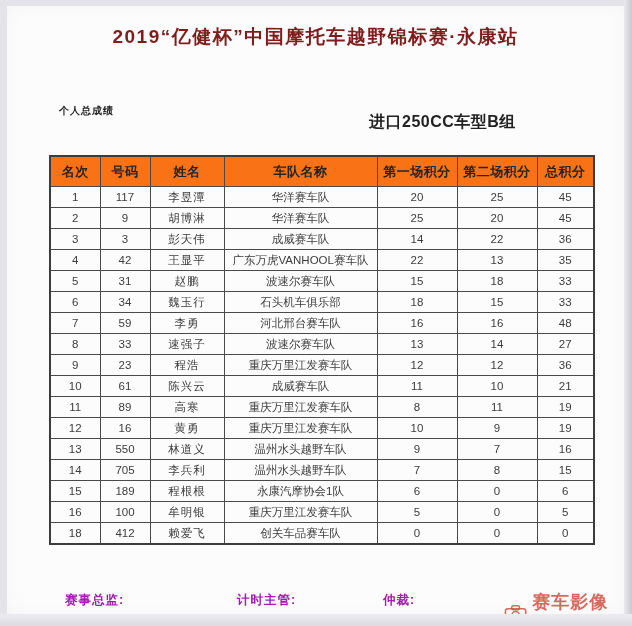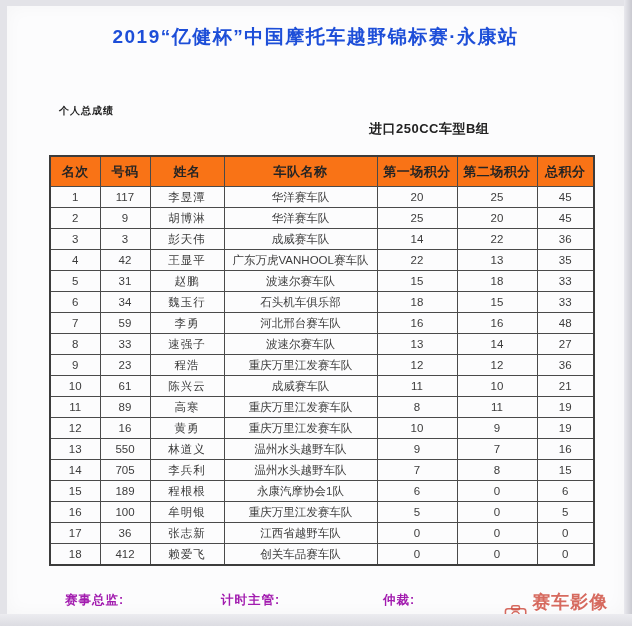--- a/index.html
+++ b/index.html
@@ -11,31 +11,31 @@
   }
   .canvas{position:absolute;inset:0;}
   .page{
     position:absolute;left:7px;top:6px;width:617px;height:608px;
     background:#fcfcfd;
     box-shadow:inset 0 0 18px rgba(0,0,0,0.03);
   }
   .page-title{
     position:absolute;left:0;top:18px;width:100%;
     text-align:center;margin:0;
-    font-size:19px;font-weight:bold;color:#1d4ed8;
+    font-size:19px;font-weight:bold;color:#7f1d1d;
     letter-spacing:1.5px;
   }
   .sub-row{position:absolute;left:0;top:98px;width:100%;height:20px;}
   .sub-left{
     position:absolute;left:52px;top:0;
     font-size:10px;font-weight:bold;color:#222;letter-spacing:1px;
   }
   .sub-right{
-    position:absolute;left:362px;top:16px;
-    font-size:13px;font-weight:bold;color:#222;letter-spacing:0.5px;
+    position:absolute;left:362px;top:8px;
+    font-size:16px;font-weight:bold;color:#222;letter-spacing:0.5px;
   }
   table.results{
     position:absolute;left:42px;top:149px;
     border-collapse:collapse;table-layout:fixed;
     width:544px;
     border:2px solid #3c3c3c;
   }
   table.results th, table.results td{
     border:1px solid #4a4a4a;
     text-align:center;vertical-align:middle;
@@ -48,21 +48,21 @@
   table.results td{
     height:20px;font-size:11.5px;color:#3c3c3c;
   }
   td.name-cell{letter-spacing:1px;}
   .footer{position:absolute;left:0;top:584px;width:100%;height:30px;}
   .footer .sig{
     position:absolute;top:2px;
     font-size:12.5px;font-weight:bold;color:#a21caf;letter-spacing:1px;
   }
   .sig-director{left:58px;}
-  .sig-timing{left:214px;}
+  .sig-timing{left:230px;}
   .sig-arbiter{left:376px;}
   .watermark{
     position:absolute;left:497px;top:0px;
     display:flex;align-items:center;gap:5px;
     color:rgba(207,80,67,0.85);
     text-shadow:0 1px 1px rgba(255,255,255,0.9);
   }
   .watermark .wm-text{
     font-size:18px;font-weight:bold;letter-spacing:1px;
   }
@@ -249,29 +249,20 @@
           <tr>
             <td>16</td>
             <td>100</td>
             <td class="name-cell">牟明银</td>
             <td>重庆万里江发赛车队</td>
             <td>5</td>
             <td>0</td>
             <td>5</td>
           </tr>
           <tr>
-            <td>17</td>
-            <td>36</td>
-            <td class="name-cell">张志新</td>
-            <td>江西省越野车队</td>
-            <td>0</td>
-            <td>0</td>
-            <td>0</td>
-          </tr>
-          <tr>
             <td>18</td>
             <td>412</td>
             <td class="name-cell">赖爱飞</td>
             <td>创关车品赛车队</td>
             <td>0</td>
             <td>0</td>
             <td>0</td>
           </tr>
         </tbody>
     </table>

